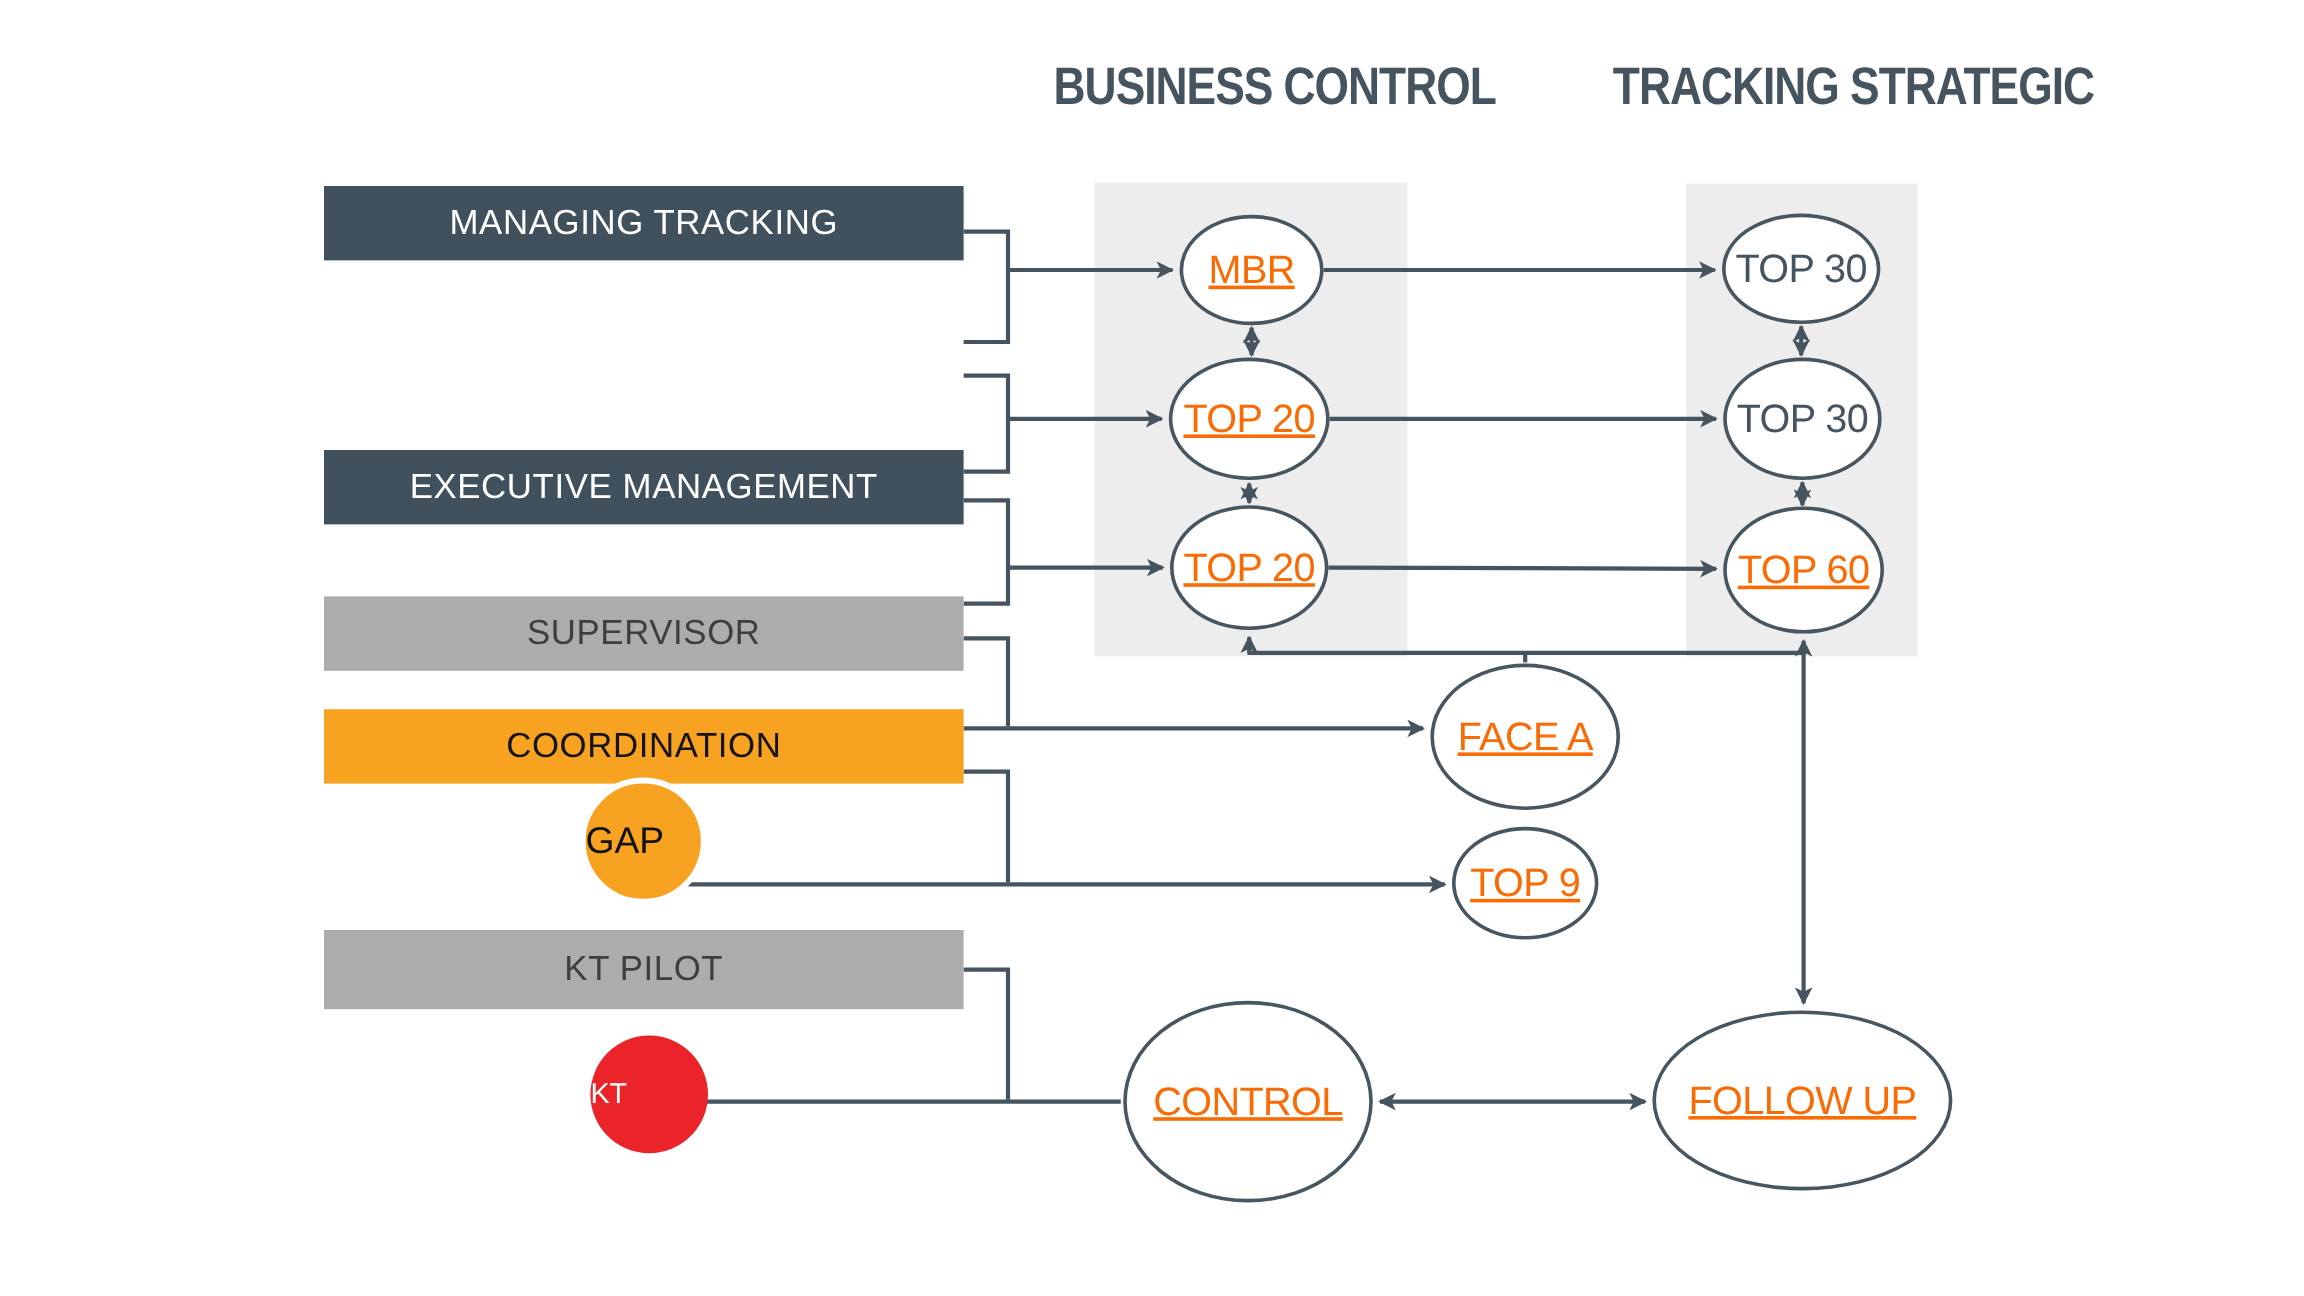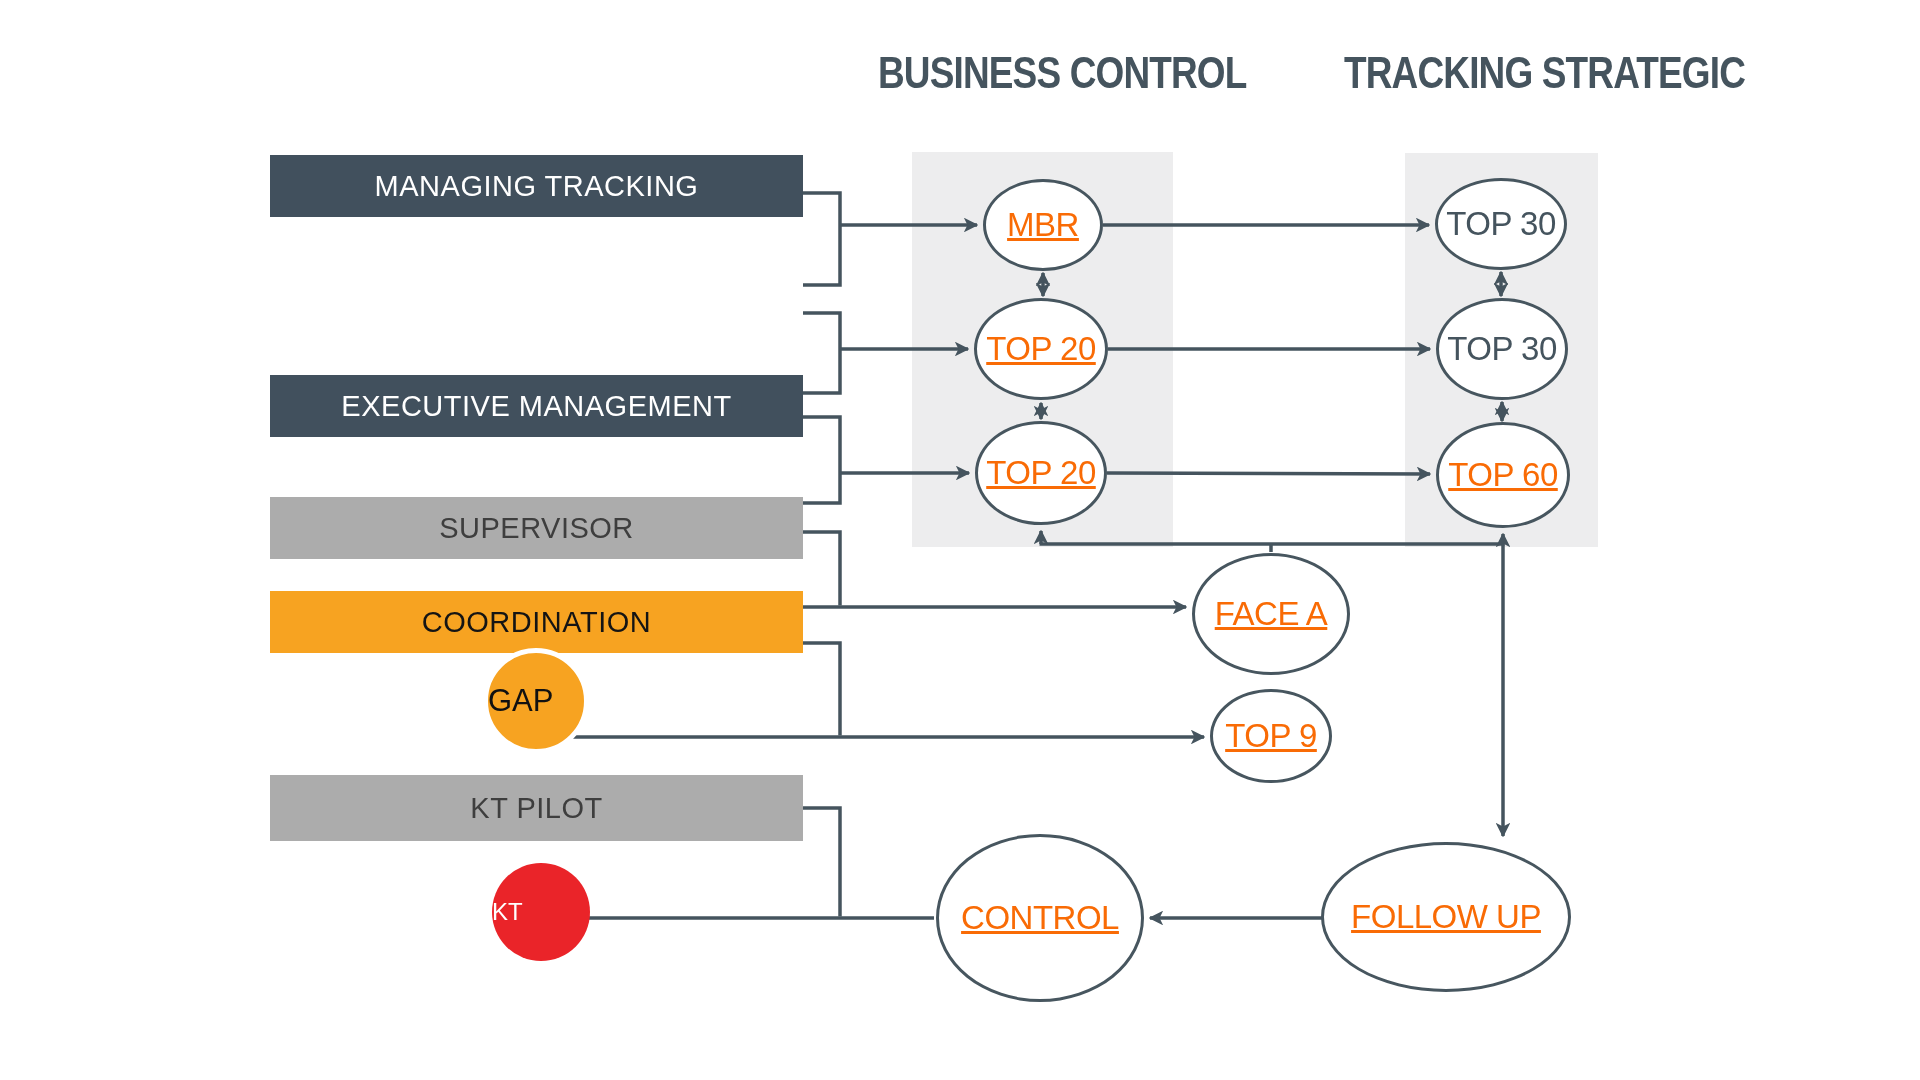--- a/index.html
+++ b/index.html
@@ -52,21 +52,21 @@
   .node.darktxt{color:#45545E;}
   .n-mbr     {left:983px; top:179px; width:120px;height:92px;}
   .n-top20a  {left:974px; top:298px; width:134px;height:102px;}
   .n-top20b  {left:975px; top:421px; width:132px;height:104px;}
   .n-top30a  {left:1435px;top:178px; width:132px;height:92px;}
   .n-top30b  {left:1436px;top:298px; width:132px;height:102px;}
   .n-top60   {left:1436px;top:422px; width:134px;height:106px;}
   .n-facea   {left:1192px;top:553px; width:158px;height:122px;}
   .n-top5    {left:1210px;top:689px; width:122px;height:94px;}
   .n-control {left:936px; top:834px; width:208px;height:168px;}
-  .n-followup{left:1321px;top:842px; width:250px;height:150px;text-align:right;}
+  .n-followup{left:1377px;top:842px; width:250px;height:150px;text-align:right;}
 
   .wires{position:absolute;left:0;top:0;width:1920px;height:1080px;}
 </style>
 </head>
 <body>
 
 <div class="stage">
 
   <div class="col-bg col1"></div>
   <div class="col-bg col2"></div>

